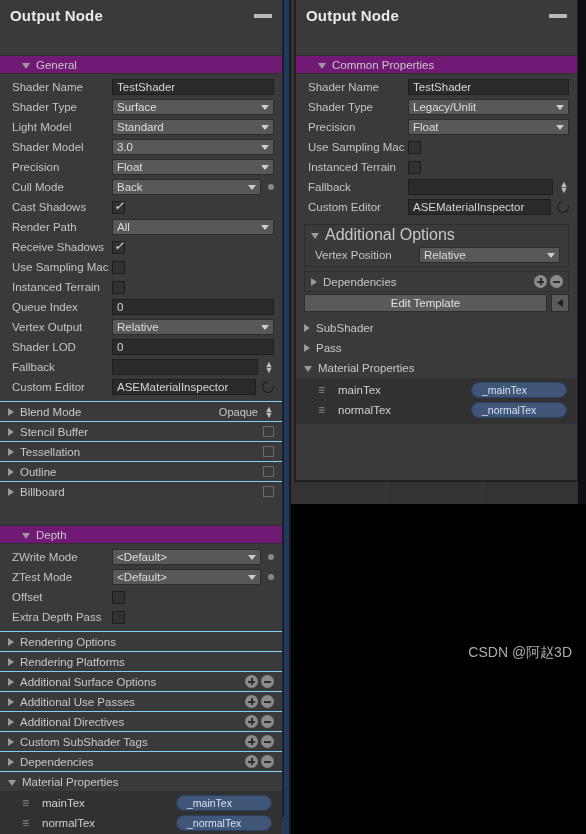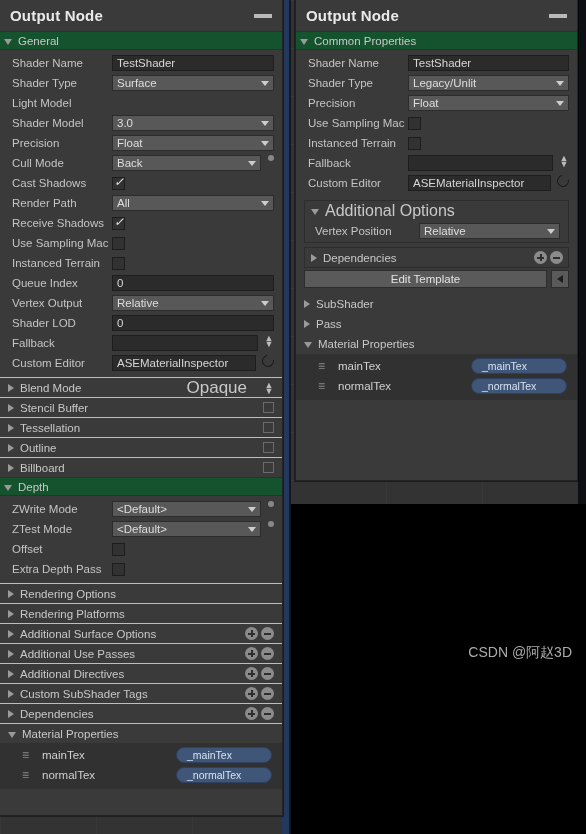--- a/index.html
+++ b/index.html
@@ -63,26 +63,27 @@
   .minimize-btn {
     position:absolute; right:10px; top:14px;
     width:18px; height:4px; background:#b9b9b9;
     cursor:pointer;
   }
 
   
   .section-head {
     display:flex; align-items:center;
     height:19px;
-    padding-left:4px;
-    background:#14532d;
+    padding-left:22px;
+    background:#701a75;
     border-top:1px solid #2f2f2f;
     border-bottom:1px solid #2f2f2f;
     font-size:11.5px; color:#c8c8c8;
     cursor:pointer;
+    margin-top:24px;
   }
   .tri {
     display:inline-block; width:0; height:0; margin-right:6px; flex:none;
   }
   .tri-down {
     border-left:4.5px solid transparent;
     border-right:4.5px solid transparent;
     border-top:6px solid #9a9a9a;
     position:relative; top:1px;
   }
@@ -95,21 +96,21 @@
   
   .prop-body { background:#3a3a3a; padding:3px 0 4px 0; }
   .row {
     display:flex; align-items:center;
     height:20px; padding-left:12px; padding-right:8px;
   }
   .row .label {
     font-size:11.5px; color:#c4c4c4;
     width:100px; flex:none; white-space:nowrap; overflow:hidden;
   }
-  .field { flex:1; display:flex; align-items:flex-start; }
+  .field { flex:1; display:flex; align-items:center; }
 
   .txtbox {
     flex:1; height:16px;
     background:#2b2b2b;
     border:1px solid #1e1e1e;
     color:#d6d6d6; font-size:11.5px;
     display:flex; align-items:center; padding:0 4px;
     cursor:text;
   }
   .dropdown {
@@ -155,21 +156,21 @@
   
   .fold-row {
     display:flex; align-items:center;
     height:20px; padding:0 8px 0 8px;
     background:#3a3a3a;
     border-top:1px solid #7dd3fc;
     font-size:11.5px; color:#c8c8c8;
     cursor:pointer;
   }
   .fold-row .ftext { flex:1; }
-  .fold-row .right-val { color:#c8c8c8; font-size:17px; margin-right:11px; }
+  .fold-row .right-val { color:#c8c8c8; font-size:11px; margin-right:0; }
   .pm { display:flex; align-items:center; gap:3px; flex:none; }
   .circ {
     width:13px;height:13px;border-radius:50%;
     background:#8b8b8b; position:relative; cursor:pointer;
   }
   .circ::before {
     content:""; position:absolute; left:3px; top:5.5px;
     width:7px; height:2px; background:#2e2e2e;
   }
   .circ.plus::after {
@@ -288,20 +289,26 @@
         <span class="field">
             <span class="dropdown">
               <span>Surface</span>
               <i class="dd-arrow"></i>
             </span>
           </span>
       </div>
 
       <div class="row">
         <span class="label">Light Model</span>
+        <span class="field">
+            <span class="dropdown">
+              <span>Standard</span>
+              <i class="dd-arrow"></i>
+            </span>
+          </span>
       </div>
 
       <div class="row">
         <span class="label">Shader Model</span>
         <span class="field">
             <span class="dropdown">
               <span>3.0</span>
               <i class="dd-arrow"></i>
             </span>
           </span>

